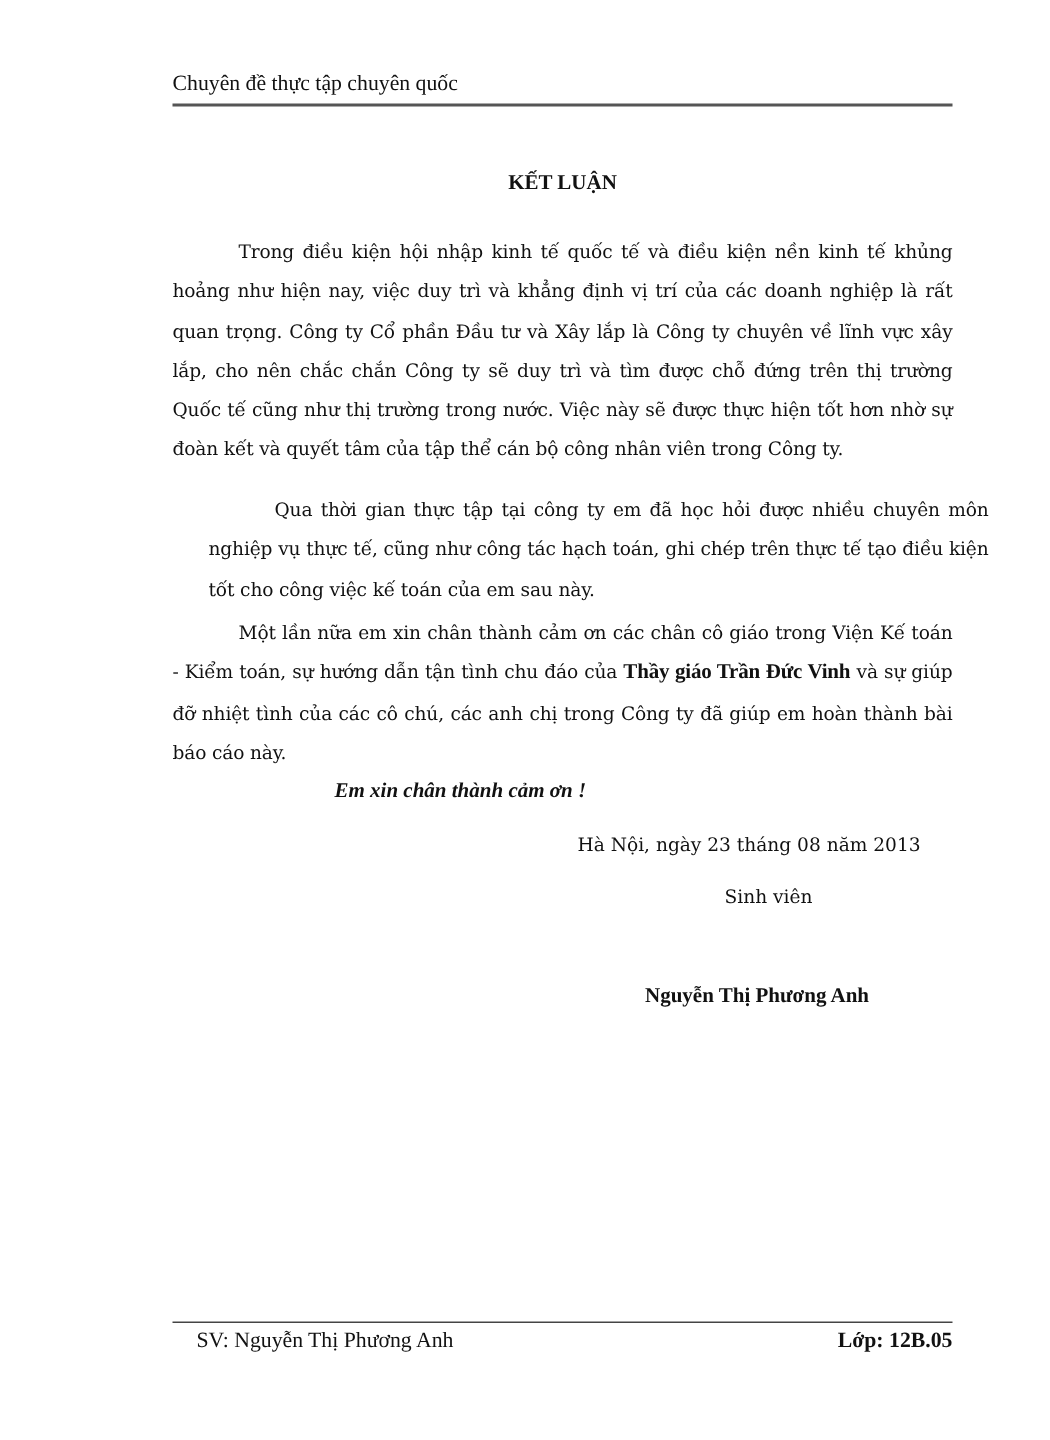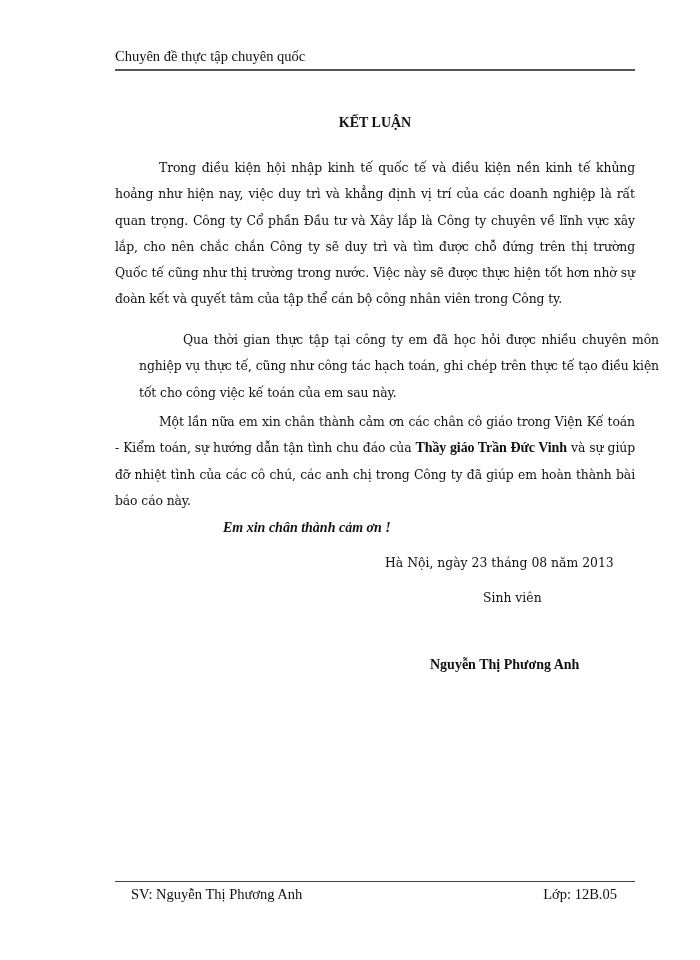--- a/index.html
+++ b/index.html
@@ -114,21 +114,21 @@
   .footer {
     position: absolute;
     left: 115px;
     top: 884px;
     width: 520px;
     height: 20px;
     font-size: 14.5px;
     line-height: 20px;
   }
   .footer .left { position: absolute; left: 16px; top: 0; }
-  .footer .right { position: absolute; right: 18px; top: 0; }
+  .footer .right { position: absolute; right: 0; top: 0; font-weight: bold; }
 </style>
 </head>
 <body>
 
 <div class="page">
 
   <div class="header">
     <span class="left">Chuyên đề thực tập chuyên quốc</span>
   </div>
   <div class="header-rule"></div>

